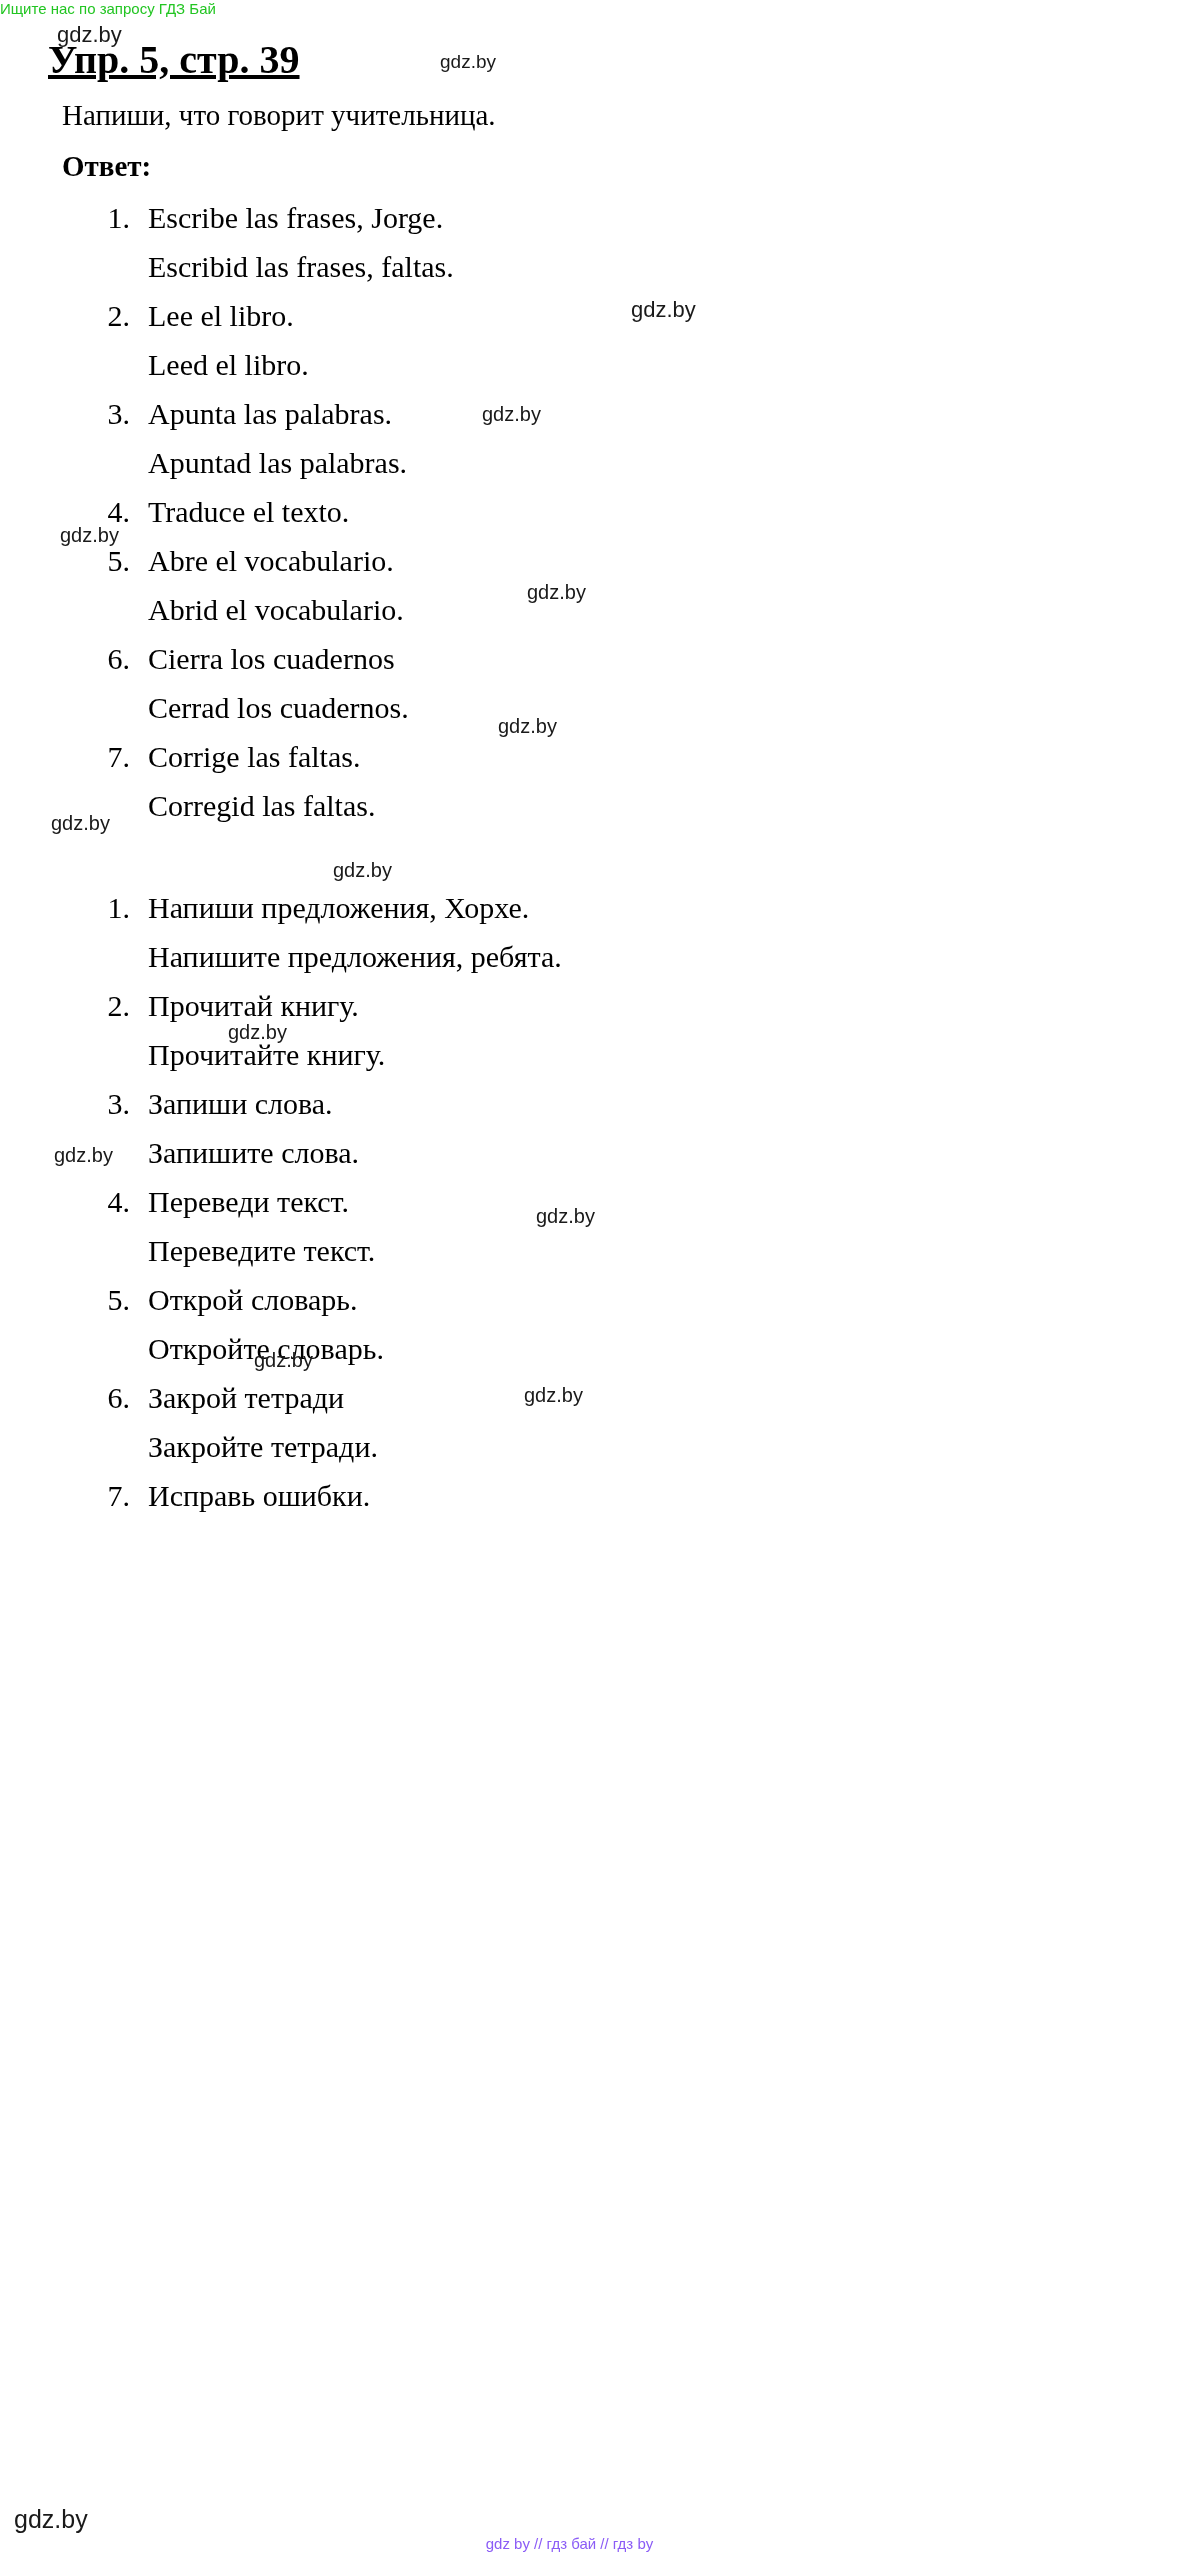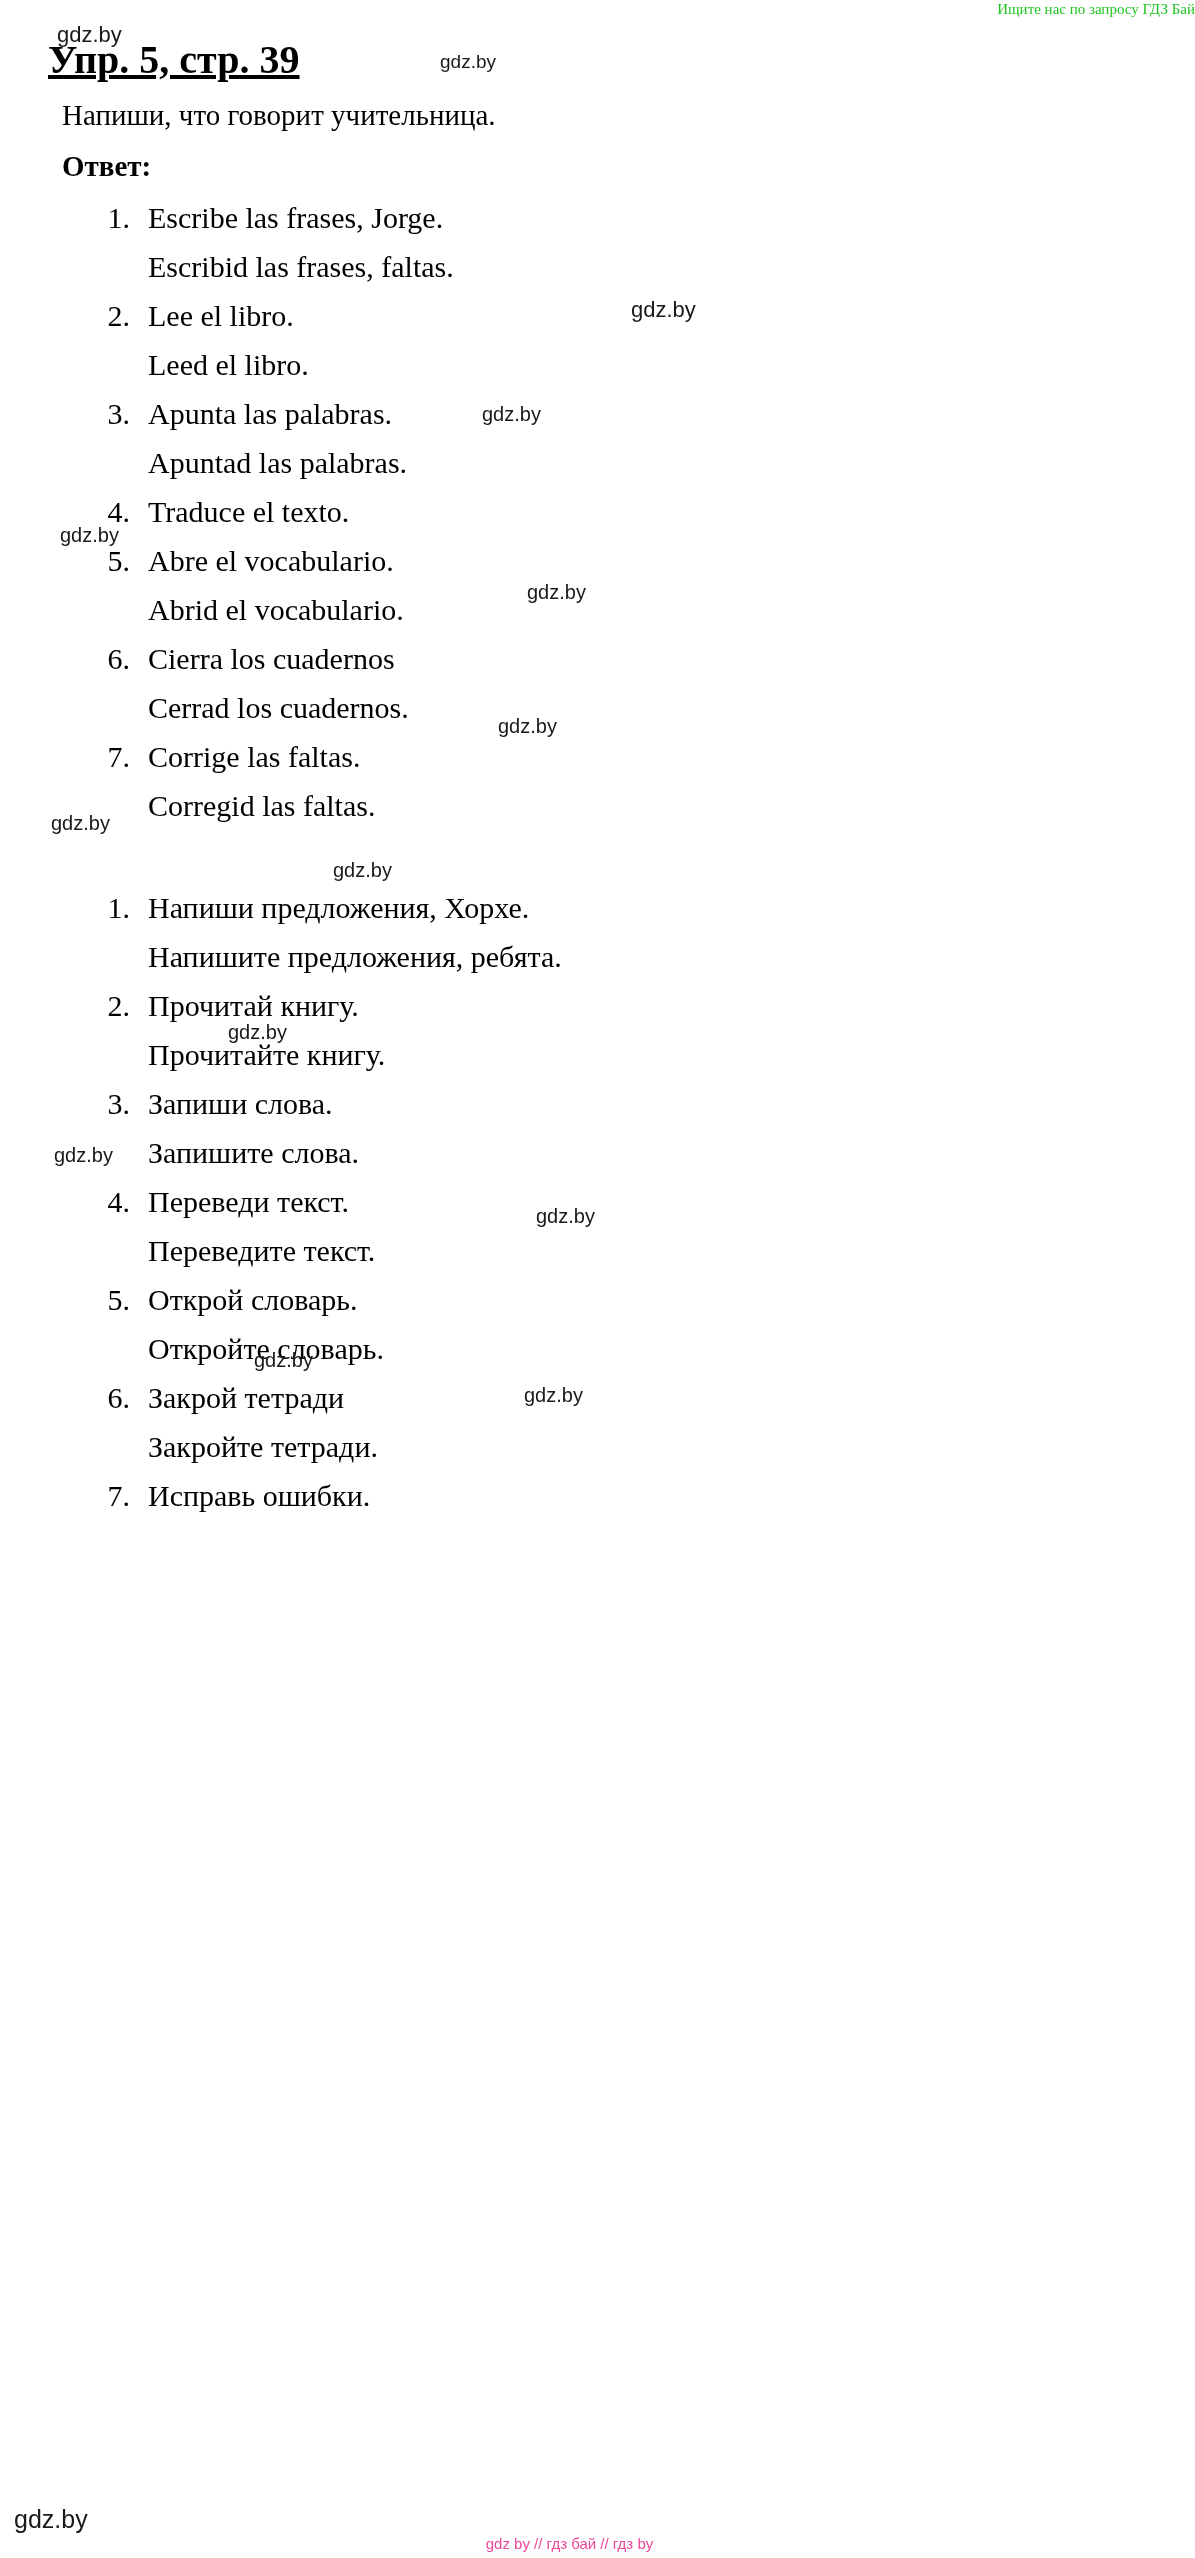--- a/index.html
+++ b/index.html
@@ -23,22 +23,22 @@
     background: #ffffff;
   }
 
   
   .promo-banner {
     position: absolute;
     top: 0px;
     left: 0px;
     width: 1195px;
     height: 18px;
-    text-align: right;
-    font-family: Liberation Serif, serif;
+    text-align: left;
+    font-family: Liberation Sans, sans-serif;
     font-size: 15px;
     line-height: 18px;
     color: #22c522;
     white-space: nowrap;
   }
   .promo-banner .promo-inner {
     display: inline-block;
     position: relative;
     left: 0px;
   }
@@ -126,21 +126,21 @@
   
   .footer {
     position: absolute;
     left: 0;
     top: 2534px;
     width: 1195px;
     text-align: center;
     font-family: "Liberation Sans", "DejaVu Sans", sans-serif;
     font-size: 15px;
     line-height: 20px;
-    color: #ec4899;
+    color: #8b5cf6;
     white-space: nowrap;
   }
   .footer .footer-inner {
     display: inline-block;
     position: relative;
     left: -28px;
   }
 </style>
 </head>
 <body>

